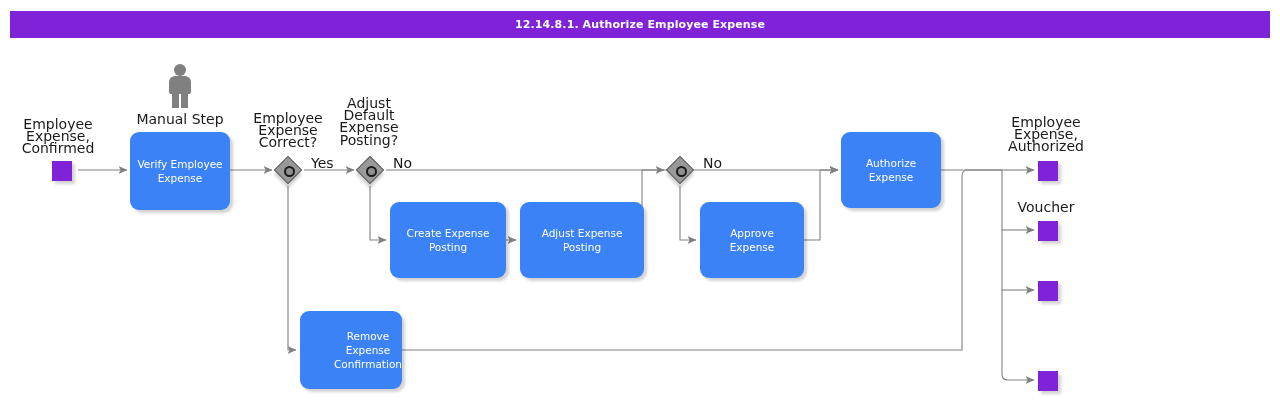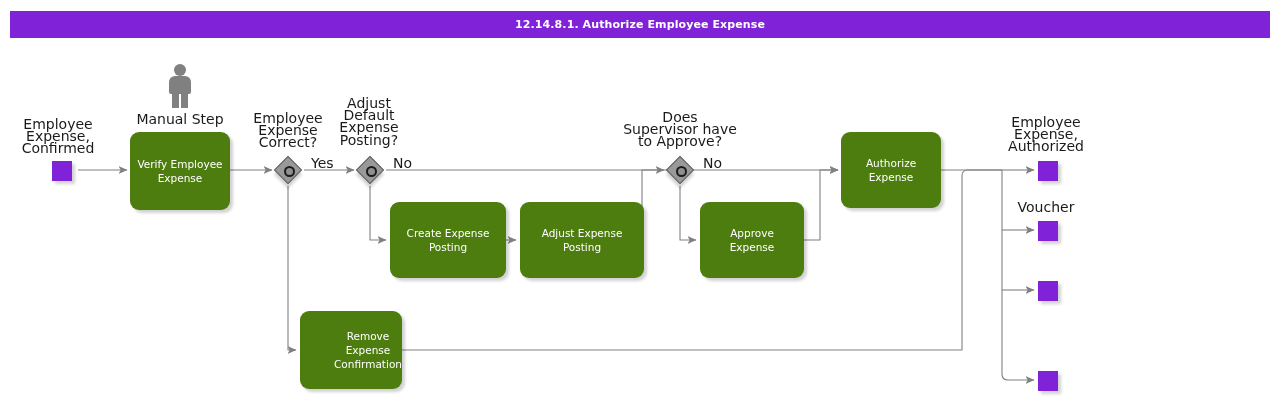--- a/index.html
+++ b/index.html
@@ -24,21 +24,21 @@
     font-family:"DejaVu Sans", sans-serif;
     letter-spacing:0.1px;white-space:nowrap;
   }
 
   
   #wires{position:absolute;left:0;top:0;width:1280px;height:400px;}
 
   
   .task{
     position:absolute;
-    background:#4d7c0f;
+    background:#3b82f6;
     border-radius:9px;
     box-shadow:3px 3px 3px rgba(0,0,0,0.18);
     display:flex;align-items:center;justify-content:center;
     text-align:center;
     color:#ffffff;
     font-size:10.5px;
     line-height:14px;
     font-family:"DejaVu Sans", sans-serif;
     white-space:pre-line;
     padding:0 6px;
@@ -193,23 +193,20 @@
   <div class="lbl" style="left:322px;top:97px;width:94px;">Adjust
 Default
 Expense
 Posting?</div>
   <div class="gateway" style="left:358px;top:158px;">
     <div class="dia"></div>
     <div class="ring"></div>
   </div>
   <div class="lbl left" style="left:393px;top:157px;width:40px;">No</div>
 
-  <div class="lbl" style="left:605px;top:111px;width:150px;">Does
-Supervisor have
-to Approve?</div>
   <div class="gateway" style="left:668px;top:158px;">
     <div class="dia"></div>
     <div class="ring"></div>
   </div>
   <div class="lbl left" style="left:703px;top:157px;width:40px;">No</div>
 
   <div class="lbl" style="left:996px;top:116px;width:100px;">Employee
 Expense,
 Authorized</div>
   <div class="dataobj" style="left:1038px;top:161px;"></div>

